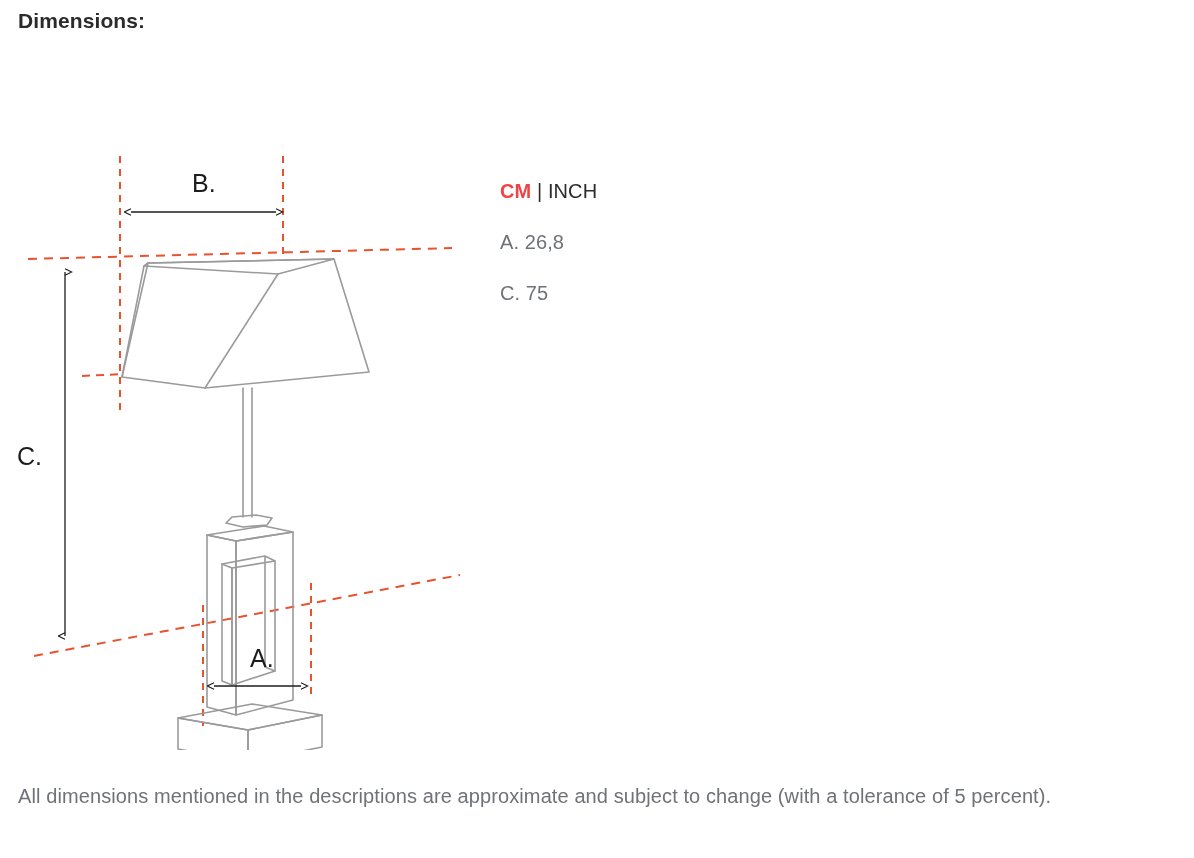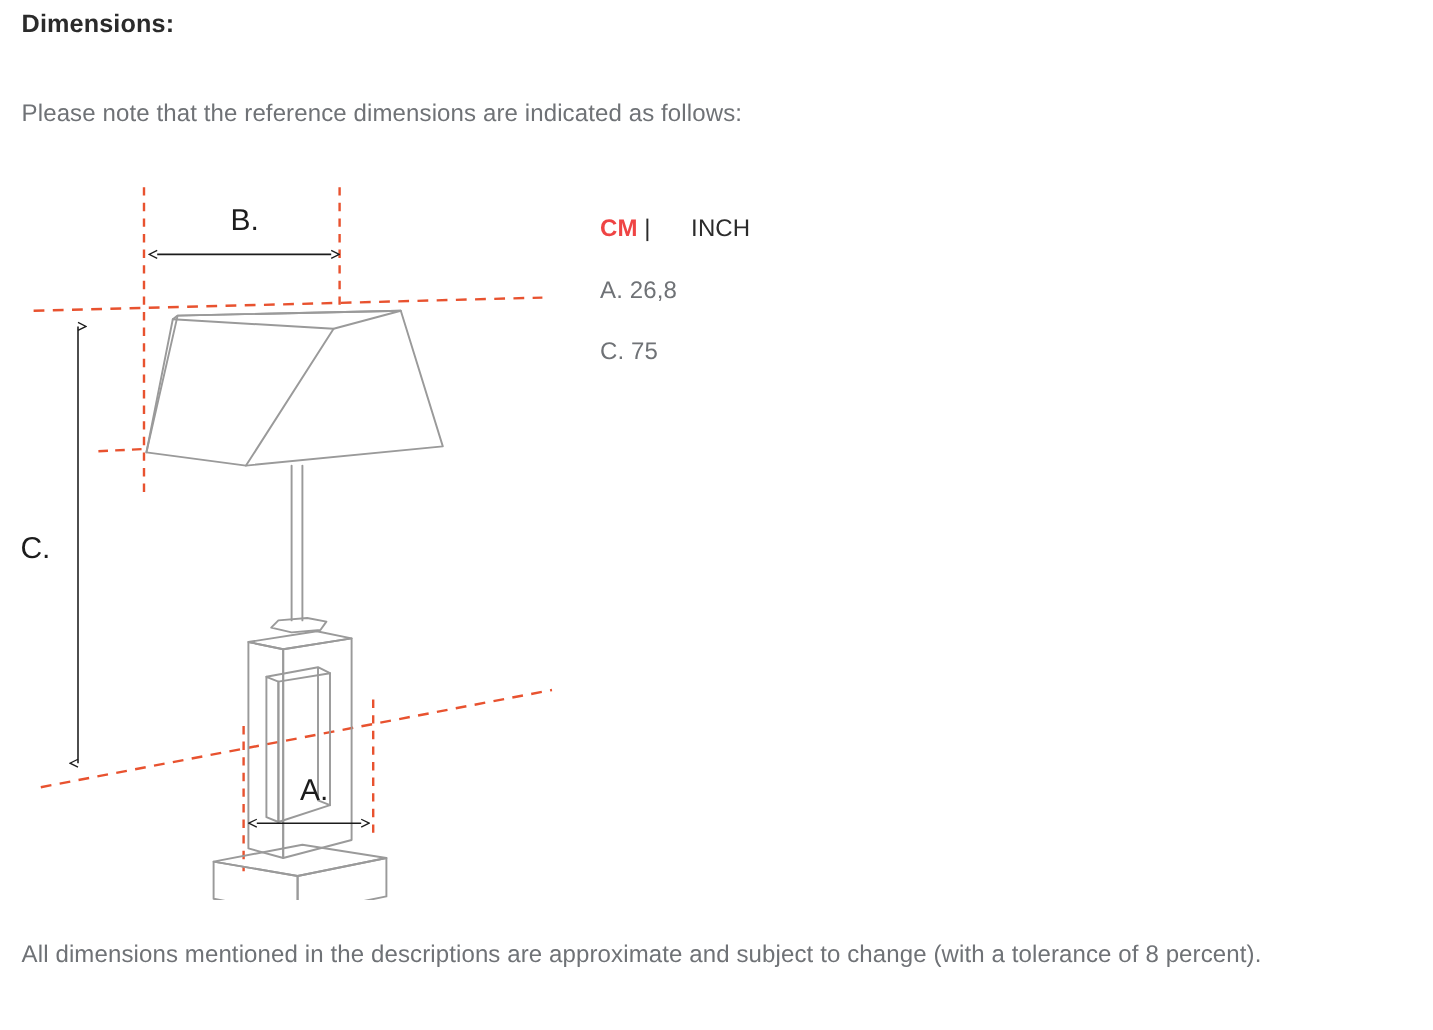--- a/index.html
+++ b/index.html
@@ -78,21 +78,20 @@
     font-weight: bold;
     color: #ef4444;
   }
   .legend-head .unit-sep {
     color: #2b2b2b;
     font-weight: normal;
   }
   .legend-head .unit-secondary {
     color: #2b2b2b;
     font-weight: normal;
-    margin-left: 28px;
   }
   .legend-row {
     font-size: 20px;
     color: #6f7276;
     line-height: 51px;
     height: 51px;
     letter-spacing: 0.1px;
     white-space: nowrap;
   }
 
@@ -114,21 +113,20 @@
     fill: #1c1c1c;
   }
 </style>
 </head>
 <body>
 
 <div class="page">
 
   <div class="heading">Dimensions:</div>
 
-  <div class="intro">Please note that the reference dimensions are indicated as follows:</div>
 
   <div class="drawing">
     <svg width="520" height="610" viewBox="0 0 520 610" xmlns="http://www.w3.org/2000/svg">
 
       <defs>
         <marker id="arrL" markerWidth="9" markerHeight="9" refX="7.5" refY="4.5" orient="auto" markerUnits="userSpaceOnUse">
           <path d="M7.5,1.2 L0.8,4.5 L7.5,7.8" fill="none" stroke="#1c1c1c" stroke-width="1.1"></path>
         </marker>
         <marker id="arrR" markerWidth="9" markerHeight="9" refX="1.5" refY="4.5" orient="auto" markerUnits="userSpaceOnUse">
           <path d="M1.5,1.2 L8.2,4.5 L1.5,7.8" fill="none" stroke="#1c1c1c" stroke-width="1.1"></path>
@@ -202,15 +200,15 @@
     </svg>
   </div>
 
   <div class="legend">
     <div class="legend-head"><span class="unit-primary">CM</span><span class="unit-sep"> | </span><span class="unit-secondary">INCH</span></div>
 
     <div class="legend-row">A. 26,8</div>
     <div class="legend-row">C. 75</div>
   </div>
 
-  <div class="footnote">All dimensions mentioned in the descriptions are approximate and subject to change (with a tolerance of 8 percent).</div>
+  <div class="footnote">All dimensions mentioned in the descriptions are approximate and subject to change (with a tolerance of 5 percent).</div>
 
 </div>
 
 </body></html>

